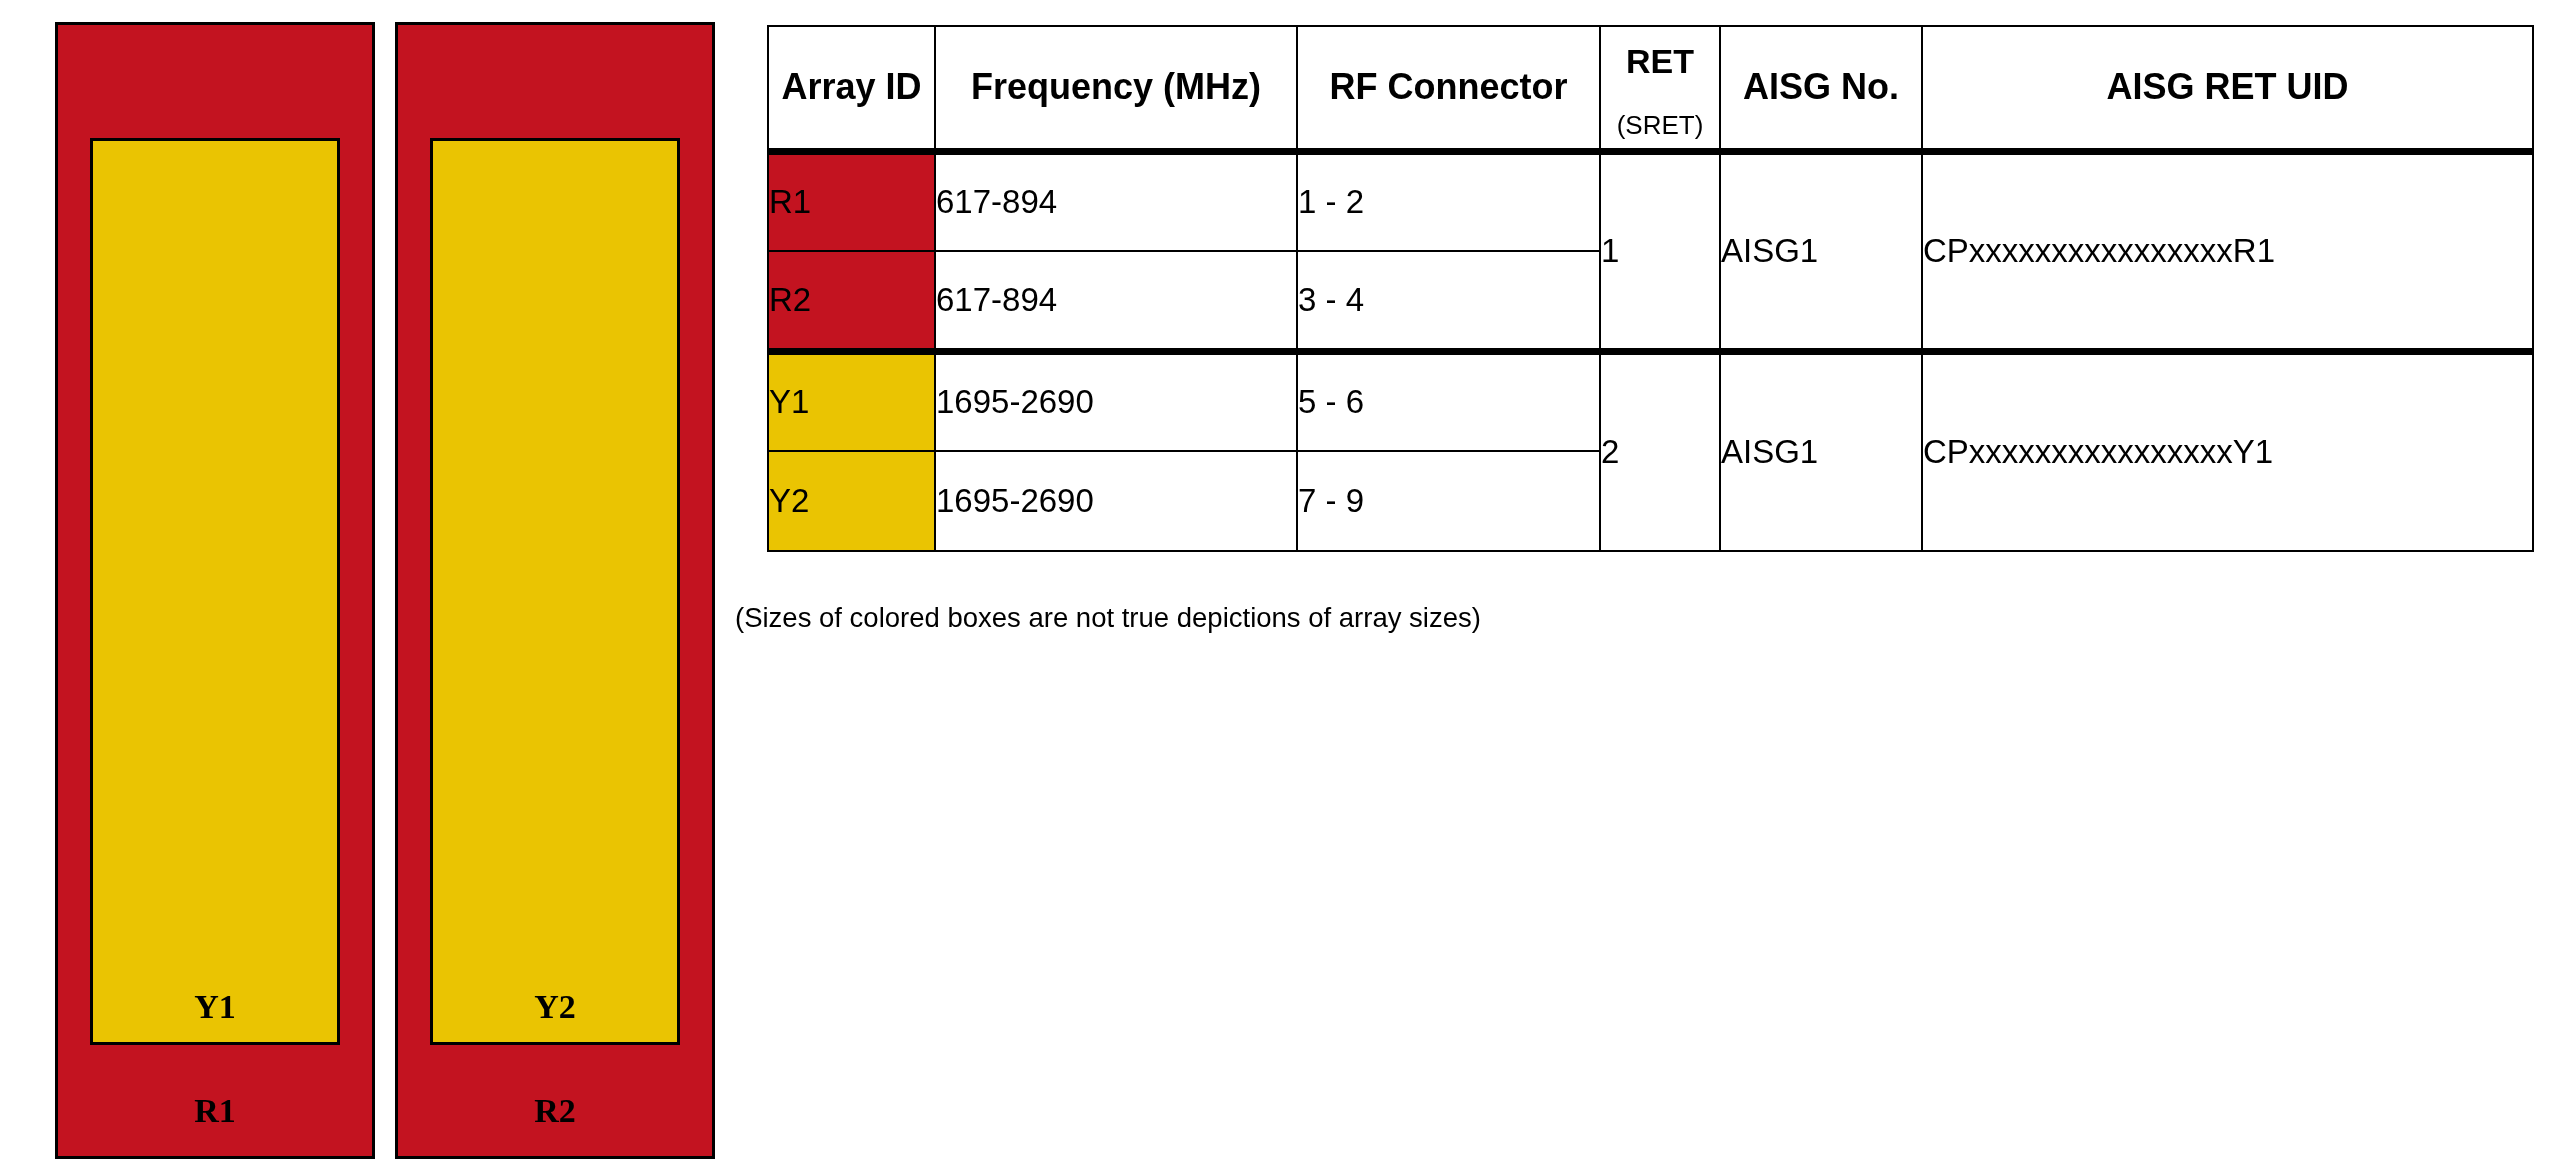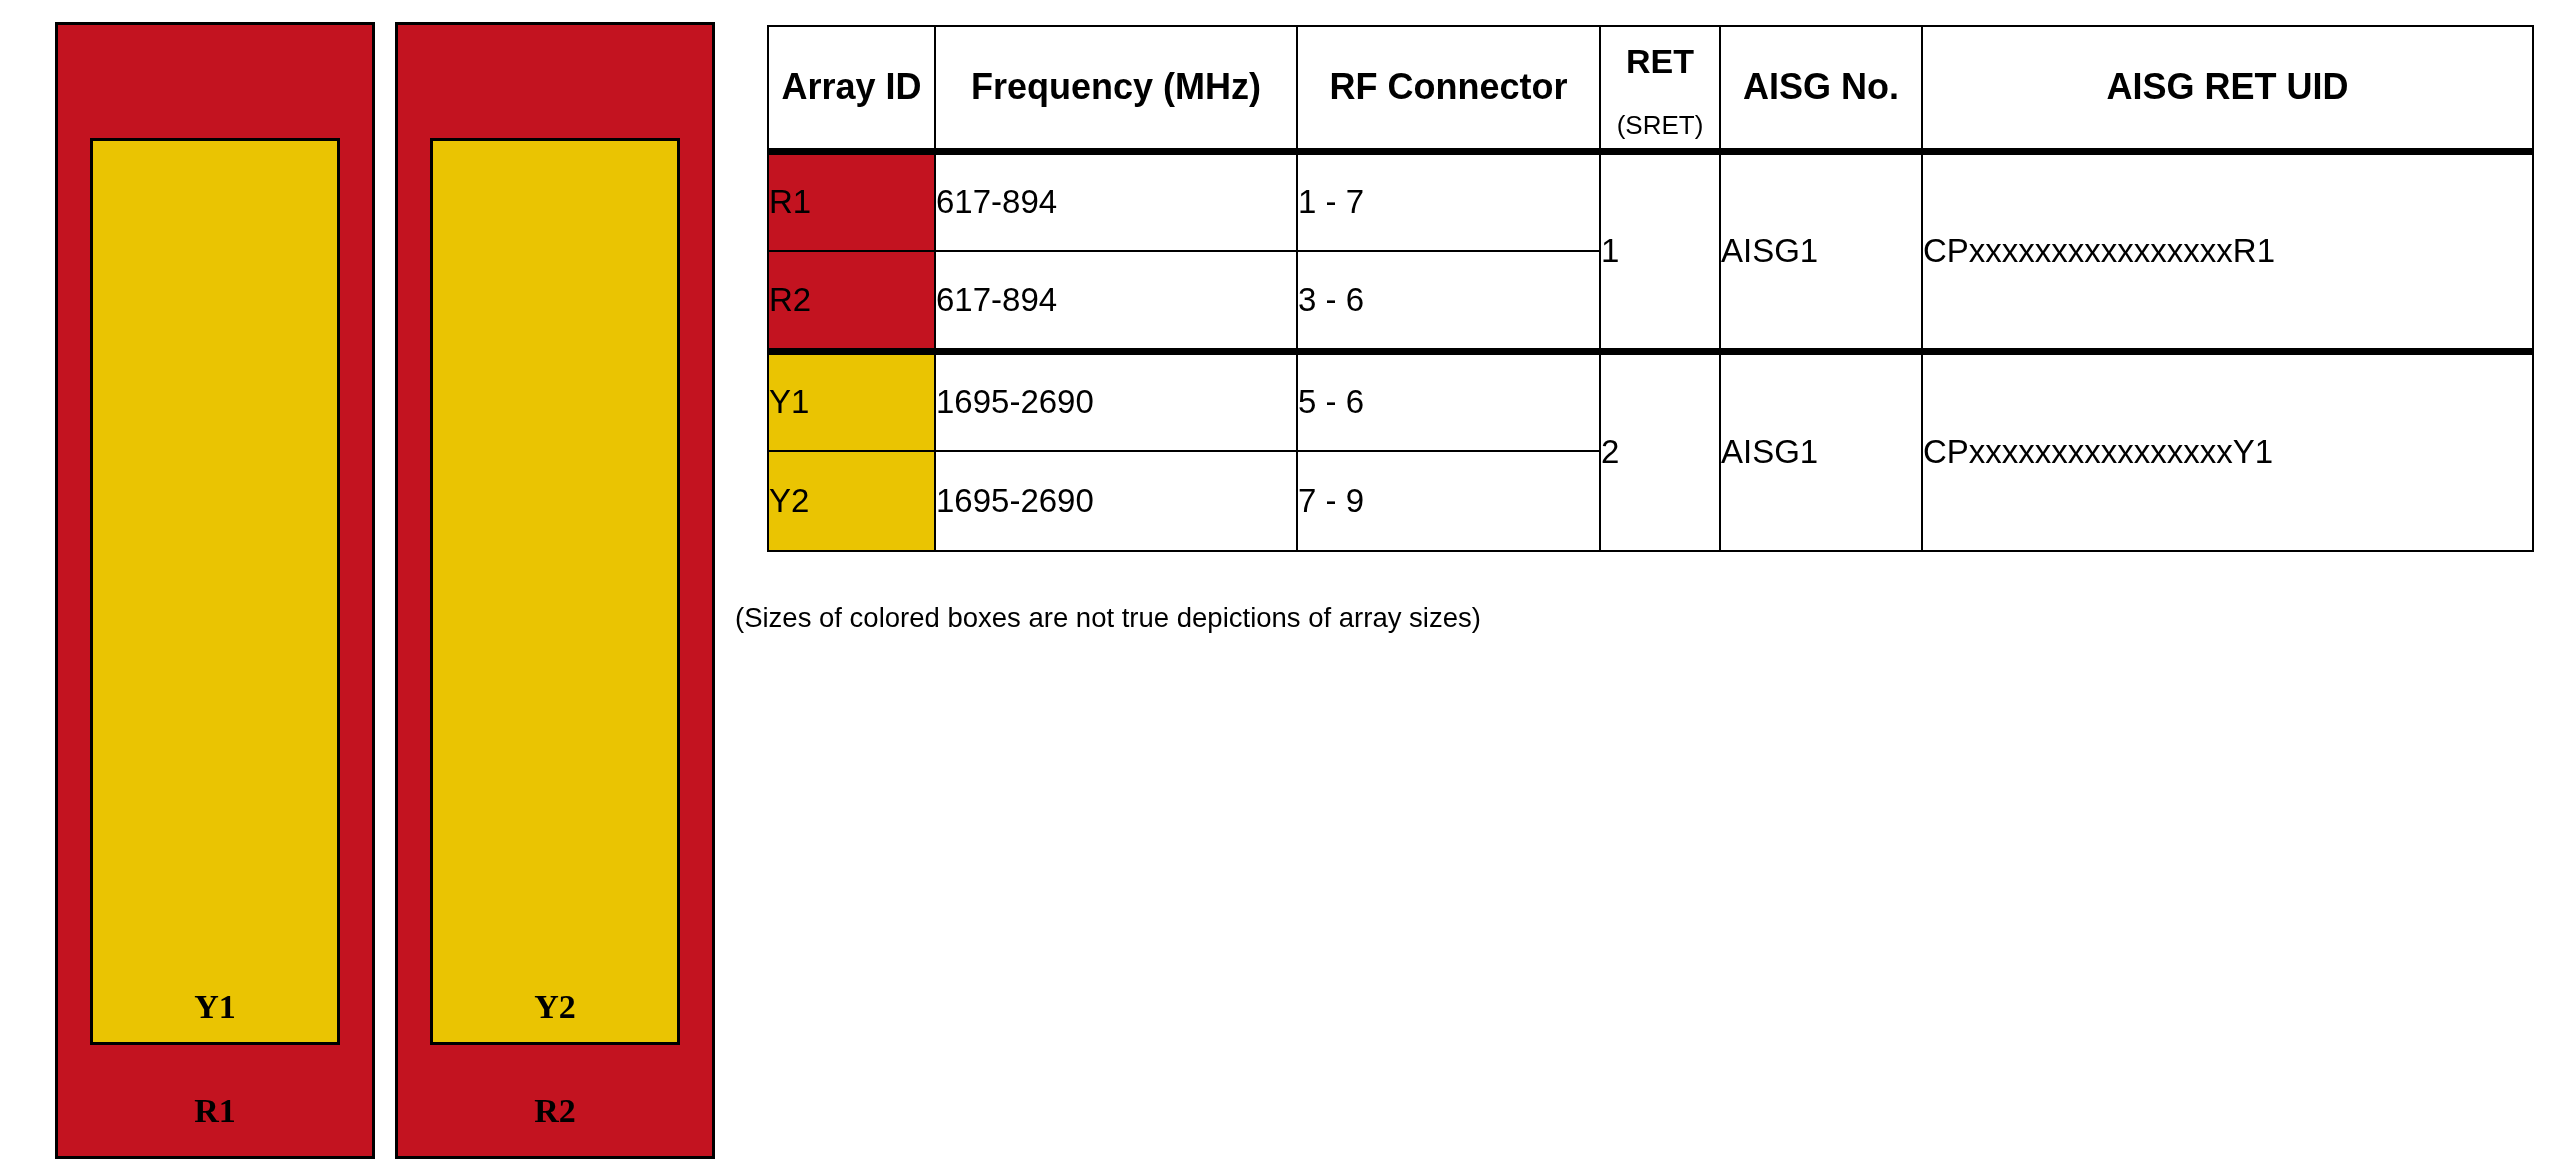--- a/index.html
+++ b/index.html
@@ -130,30 +130,30 @@
         <span class="ret-head-main">RET</span>
         <span class="ret-head-sub">(SRET)</span>
       </th>
       <th class="thick-bottom">AISG No.</th>
       <th class="thick-bottom">AISG RET UID</th>
     </tr>
 
     <tr class="body-row">
       <td class="bg-red">R1</td>
       <td>617-894</td>
-      <td>1 - 7</td>
+      <td>1 - 2</td>
       <td rowspan="2" class="thick-bottom">1</td>
       <td rowspan="2" class="thick-bottom">AISG1</td>
       <td rowspan="2" class="thick-bottom">CPxxxxxxxxxxxxxxxxR1</td>
     </tr>
 
     <tr class="body-row">
       <td class="bg-red thick-bottom">R2</td>
       <td class="thick-bottom">617-894</td>
-      <td class="thick-bottom">3 - 6</td>
+      <td class="thick-bottom">3 - 4</td>
     </tr>
 
     <tr class="body-row">
       <td class="bg-yellow">Y1</td>
       <td>1695-2690</td>
       <td>5 - 6</td>
       <td rowspan="2">2</td>
       <td rowspan="2">AISG1</td>
       <td rowspan="2">CPxxxxxxxxxxxxxxxxY1</td>
     </tr>

